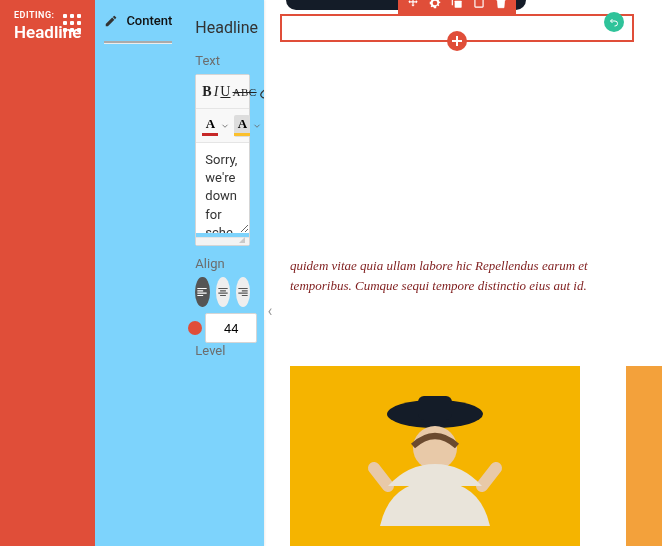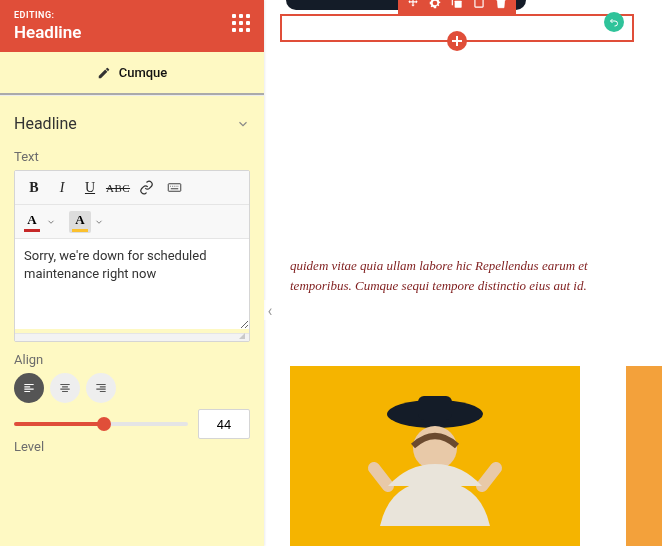--- a/index.html
+++ b/index.html
@@ -1,19 +1,19 @@
 <!DOCTYPE html>
 <html><head>
 <meta charset="utf-8">
 <style>
   * { box-sizing: border-box; margin: 0; padding: 0; }
   body { font-family: -apple-system, BlinkMacSystemFont, "Segoe UI", Roboto, sans-serif; width: 662px; height: 546px; overflow: hidden; background: #fff; display: flex; position: relative; }
 
   
-  .sidebar { width: 264px; height: 100%; background: #fef9c3; display: flex; flex-direction: column; box-shadow: 1px 0 2px rgba(0,0,0,0.08); z-index: 2; }
+  .sidebar { width: 264px; height: 100%; background: #7dd3fc; display: flex; flex-direction: row; box-shadow: 1px 0 2px rgba(0,0,0,0.08); z-index: 2; gap: 9px; }
   .sidebar-header { background: #e04e39; color: #fff; padding: 10px 14px 10px 14px; position: relative; }
   .editing-label { font-size: 9px; letter-spacing: .5px; font-weight: 600; }
   .editing-title { font-size: 17px; font-weight: 600; margin-top: 2px; }
   .grid-icon { position: absolute; right: 14px; top: 14px; width: 18px; height: 18px; display: grid; grid-template-columns: repeat(3,4px); grid-template-rows: repeat(3,4px); gap: 3px; cursor: pointer; }
   .grid-icon span { background: #fff; width: 4px; height: 4px; border-radius: 1px; }
 
   .tabs { display: flex; height: 44px; border-bottom: 1px solid #ececec; }
   .tab { flex: 1; display: flex; align-items: center; justify-content: center; gap: 8px; font-size: 13px; color: #6d6d6d; cursor: pointer; }
   .tab.active { color: #111; border-bottom: 2px solid #aaa; font-weight: 500; }
   .tab svg { width: 14px; height: 14px; }
@@ -104,21 +104,21 @@
         <span></span>
         <span></span>
       </div>
   </div>
 
   <div class="tabs">
     <div class="tab active">
       <svg viewBox="0 0 24 24">
           <path d="M3 17.25V21h3.75L17.81 9.94l-3.75-3.75L3 17.25zM20.71 7.04a1 1 0 0 0 0-1.41l-2.34-2.34a1 1 0 0 0-1.41 0l-1.83 1.83 3.75 3.75 1.83-1.83z" fill="#333"></path>
         </svg>
-      <span>Cumque</span>
+      <span>Content</span>
     </div>
   </div>
 
   <div class="panel-body">
     <div class="section-title">
       <span>Headline</span>
       <svg class="chev" viewBox="0 0 24 24">
           <path d="M6 9l6 6 6-6" fill="none" stroke-width="2"></path>
         </svg>
     </div>

